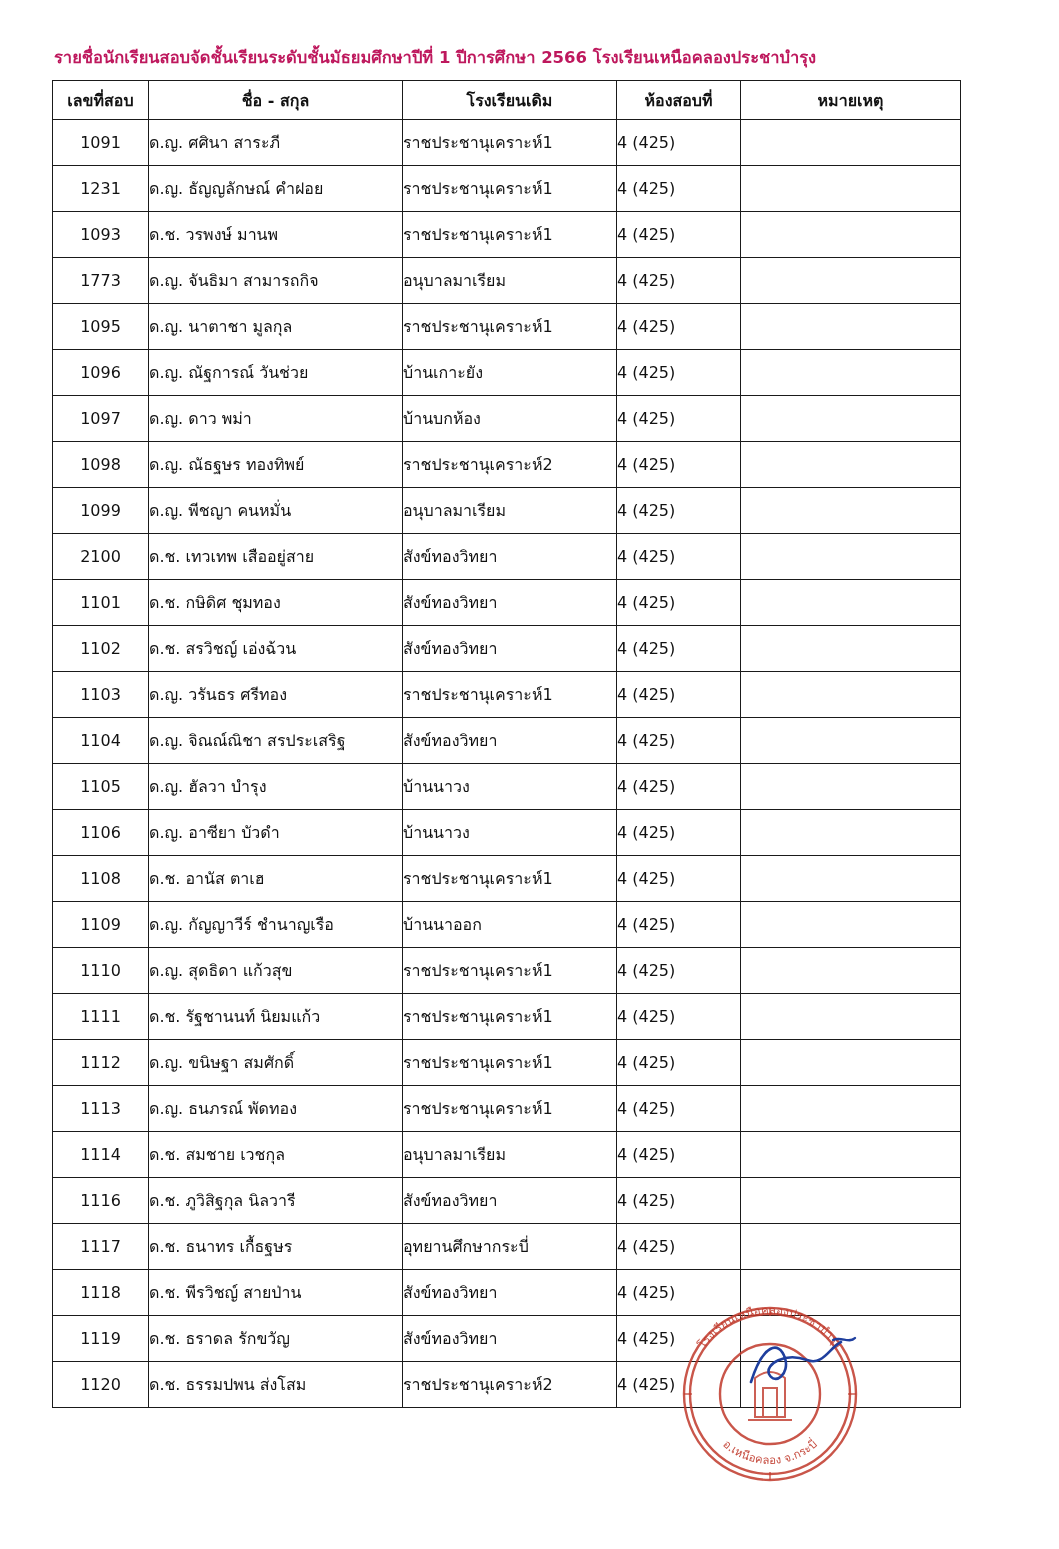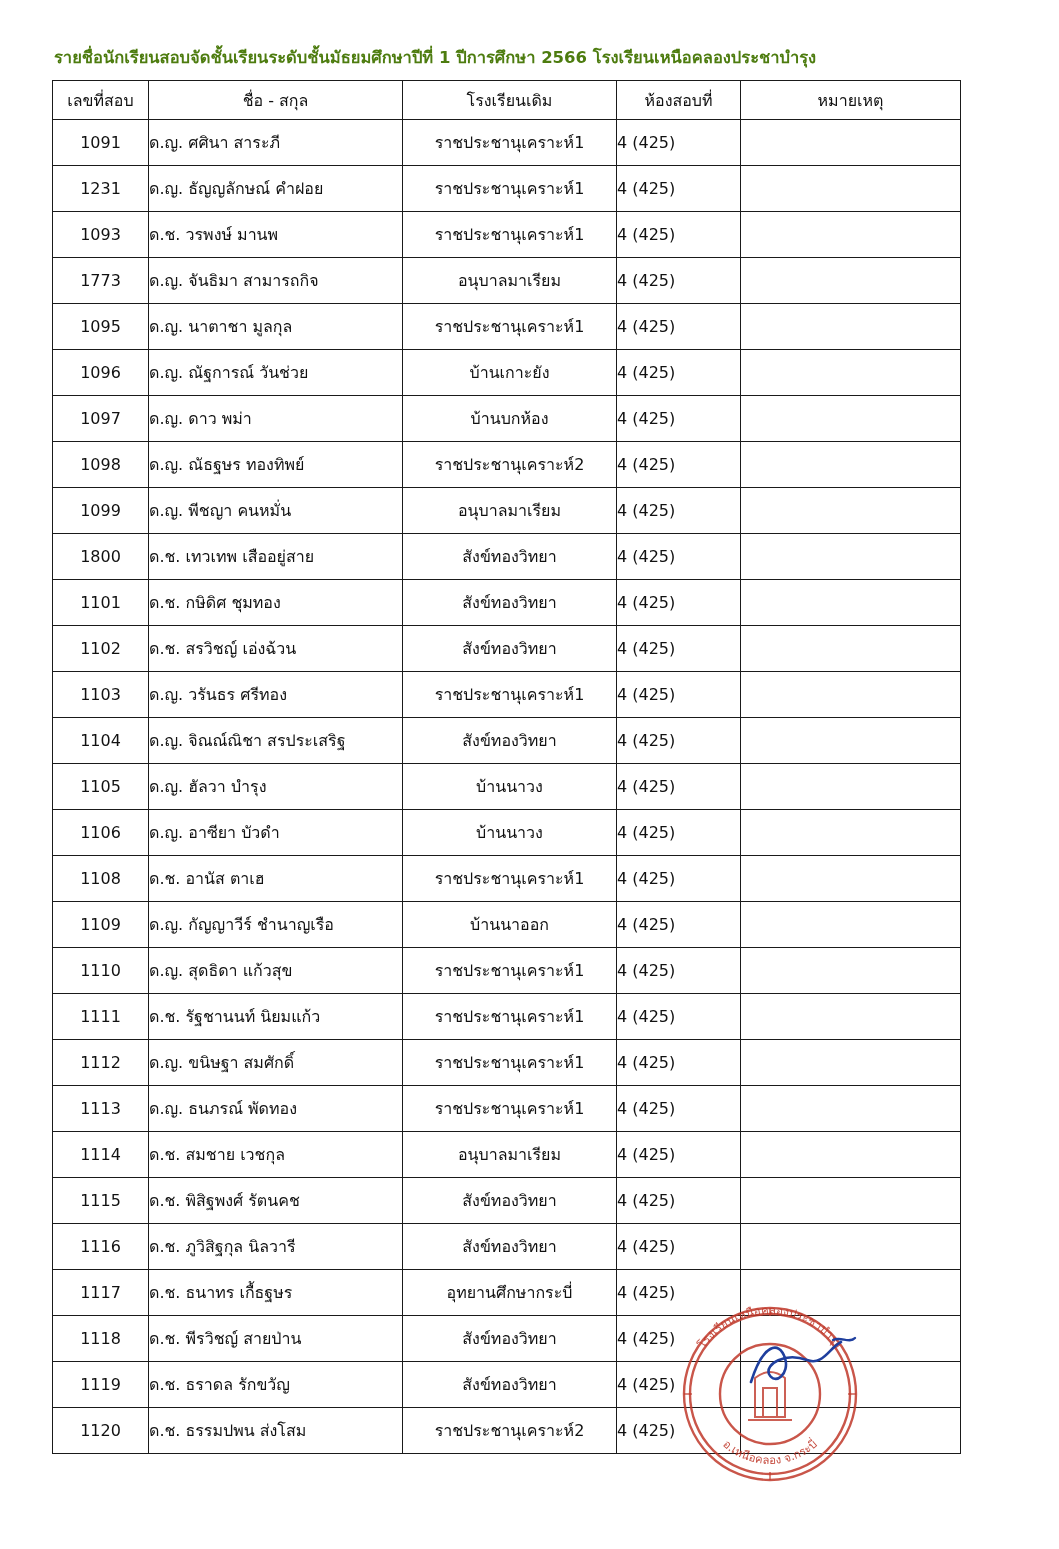--- a/index.html
+++ b/index.html
@@ -19,55 +19,55 @@
     position: relative;
     width: 1059px;
     height: 1549px;
     box-sizing: border-box;
     padding: 44px 48px 0 52px;
   }
   .doc-title {
     font-size: 16.5px;
     font-weight: 600;
     letter-spacing: 0px;
-    color: #4d7c0f;
+    color: #be185d;
     margin: 0 0 10px 2px;
     white-space: nowrap;
   }
   table.roster {
     border-collapse: collapse;
     width: 908px;
     table-layout: fixed;
     margin: 0;
   }
   table.roster th,
   table.roster td {
     border: 1px solid #1a1a1a;
     font-size: 16px;
     font-weight: 400;
     padding: 0;
     height: 45px;
     vertical-align: middle;
     color: #111;
   }
   table.roster th {
-    font-weight: 400;
+    font-weight: 700;
     text-align: center;
     height: 38px;
     font-size: 16px;
   }
   col.c-id    { width: 96px; }
   col.c-name  { width: 254px; }
   col.c-school{ width: 214px; }
   col.c-room  { width: 124px; }
   col.c-note  { width: 220px; }
 
   td.id      { text-align: center; }
   td.name    { text-align: left; padding-left: 14px; margin-left: 6px; }
-  td.school  { text-align: center; }
+  td.school  { text-align: left; }
   td.room    { }
   td.note    { text-align: center; }
 
   
   .stamp {
     position: absolute;
     left: 660px;
     top: 1282px;
     width: 220px;
     height: 220px;
@@ -165,21 +165,21 @@
           <td class="note"></td>
         </tr>
         <tr>
           <td class="id">1099</td>
           <td class="name">ด.ญ.  พีชญา  คนหมั่น</td>
           <td class="school">อนุบาลมาเรียม</td>
           <td class="room">4 (425)</td>
           <td class="note"></td>
         </tr>
         <tr>
-          <td class="id">1800</td>
+          <td class="id">2100</td>
           <td class="name">ด.ช.  เทวเทพ  เสืออยู่สาย</td>
           <td class="school">สังข์ทองวิทยา</td>
           <td class="room">4 (425)</td>
           <td class="note"></td>
         </tr>
         <tr>
           <td class="id">1101</td>
           <td class="name">ด.ช.  กษิดิศ  ชุมทอง</td>
           <td class="school">สังข์ทองวิทยา</td>
           <td class="room">4 (425)</td>
@@ -259,27 +259,20 @@
           <td class="id">1113</td>
           <td class="name">ด.ญ.  ธนภรณ์  พัดทอง</td>
           <td class="school">ราชประชานุเคราะห์1</td>
           <td class="room">4 (425)</td>
           <td class="note"></td>
         </tr>
         <tr>
           <td class="id">1114</td>
           <td class="name">ด.ช.  สมชาย  เวชกุล</td>
           <td class="school">อนุบาลมาเรียม</td>
-          <td class="room">4 (425)</td>
-          <td class="note"></td>
-        </tr>
-        <tr>
-          <td class="id">1115</td>
-          <td class="name">ด.ช.  พิสิฐพงศ์  รัตนคช</td>
-          <td class="school">สังข์ทองวิทยา</td>
           <td class="room">4 (425)</td>
           <td class="note"></td>
         </tr>
         <tr>
           <td class="id">1116</td>
           <td class="name">ด.ช.  ภูวิสิฐกุล  นิลวารี</td>
           <td class="school">สังข์ทองวิทยา</td>
           <td class="room">4 (425)</td>
           <td class="note"></td>
         </tr>

